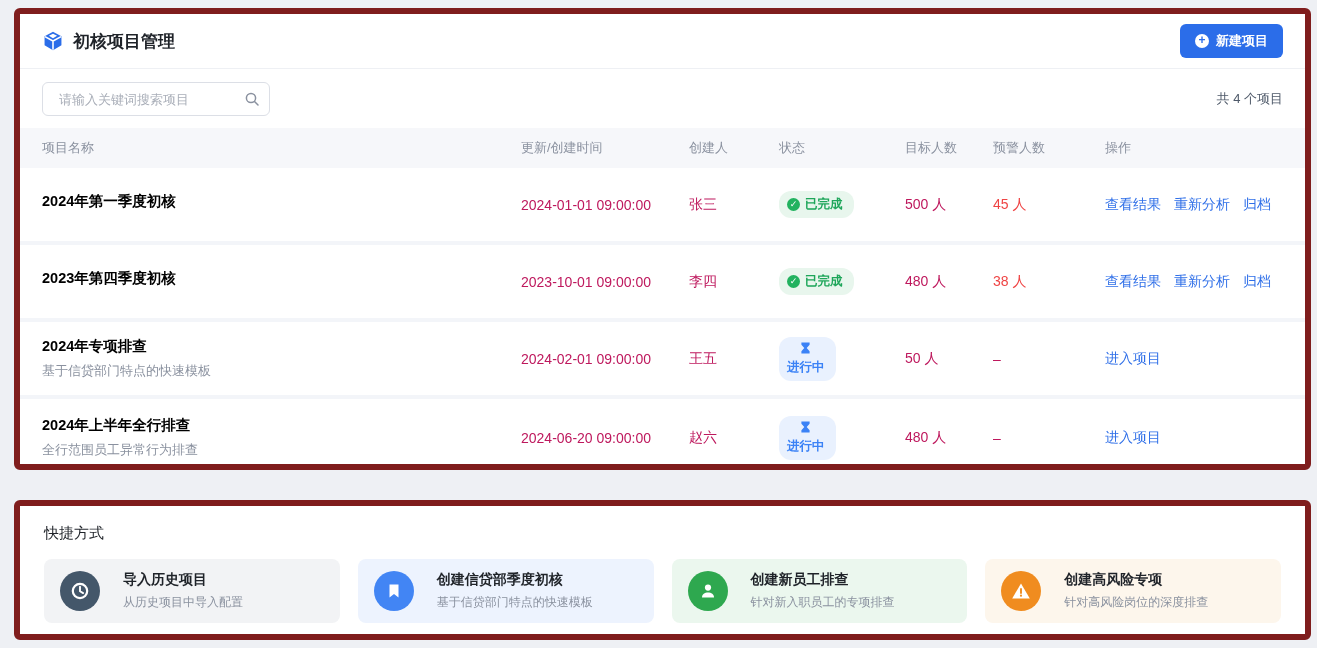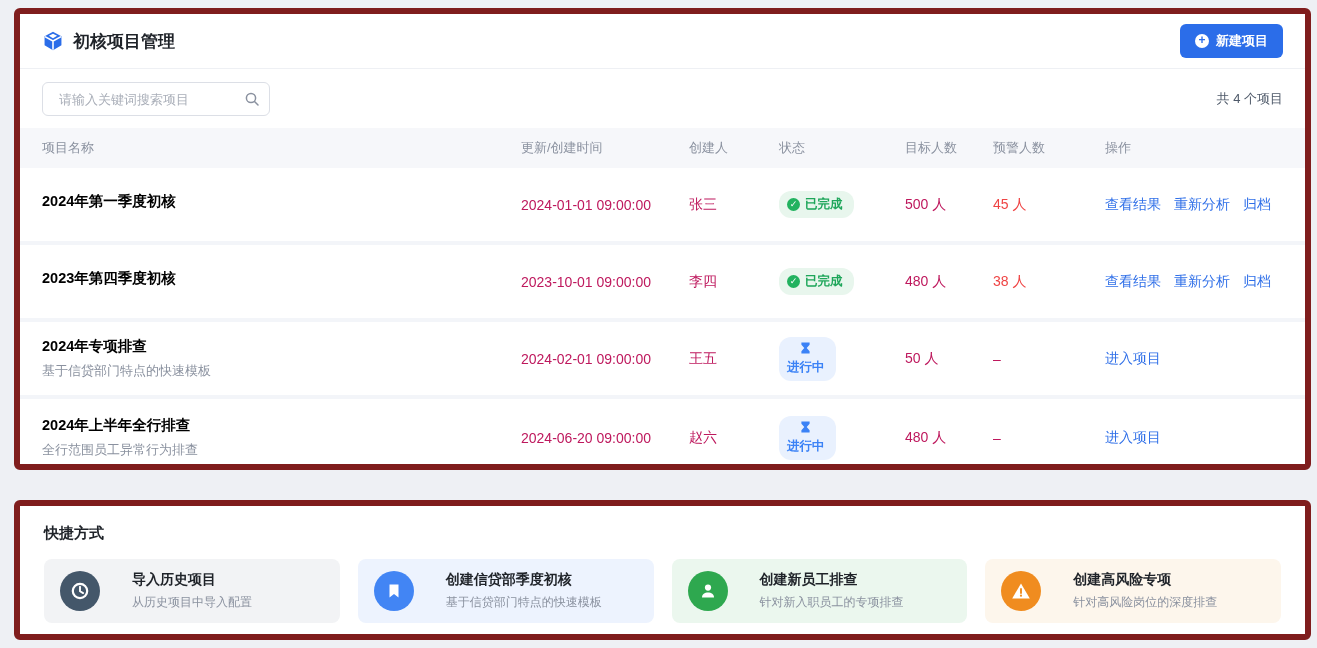--- a/index.html
+++ b/index.html
@@ -79,24 +79,24 @@
   .badge.progress { background:#e9f1fe; color:#3b82f6;flex-direction:column; }
   .bcheck {
     width:13px; height:13px; border-radius:50%; background:#22b25f;
     color:#fff; font-size:9px; line-height:13px; text-align:center;
     display:inline-block; font-weight:700;
   }
   .actions a { color:#2f6fe8; font-size:14px; text-decoration:none; margin-right:13px; cursor:pointer; }
   .actions a:last-child { margin-right:0; }
 
   
-  .sc-title { font-size:15px; font-weight:700; margin-bottom:16px; }
+  .sc-title { font-size:15px; font-weight:400; margin-bottom:16px; }
   .cards { display:flex; gap:18px; }
   .card {
-    flex:1; display:flex; align-items:flex-end; gap:32px;
+    flex:1; display:flex; align-items:flex-end; gap:23px;
     border-radius:8px; padding:12px 16px; height:64px; cursor:pointer;
   }
   .card.c0 { background:#f2f3f5; }
   .card.c1 { background:#edf3fe; }
   .card.c2 { background:#ebf7ee; }
   .card.c3 { background:#fdf6ec; }
   .cicon {
     width:40px; height:40px; border-radius:50%; flex:none;
     display:flex; align-items:center; justify-content:center;
   }

